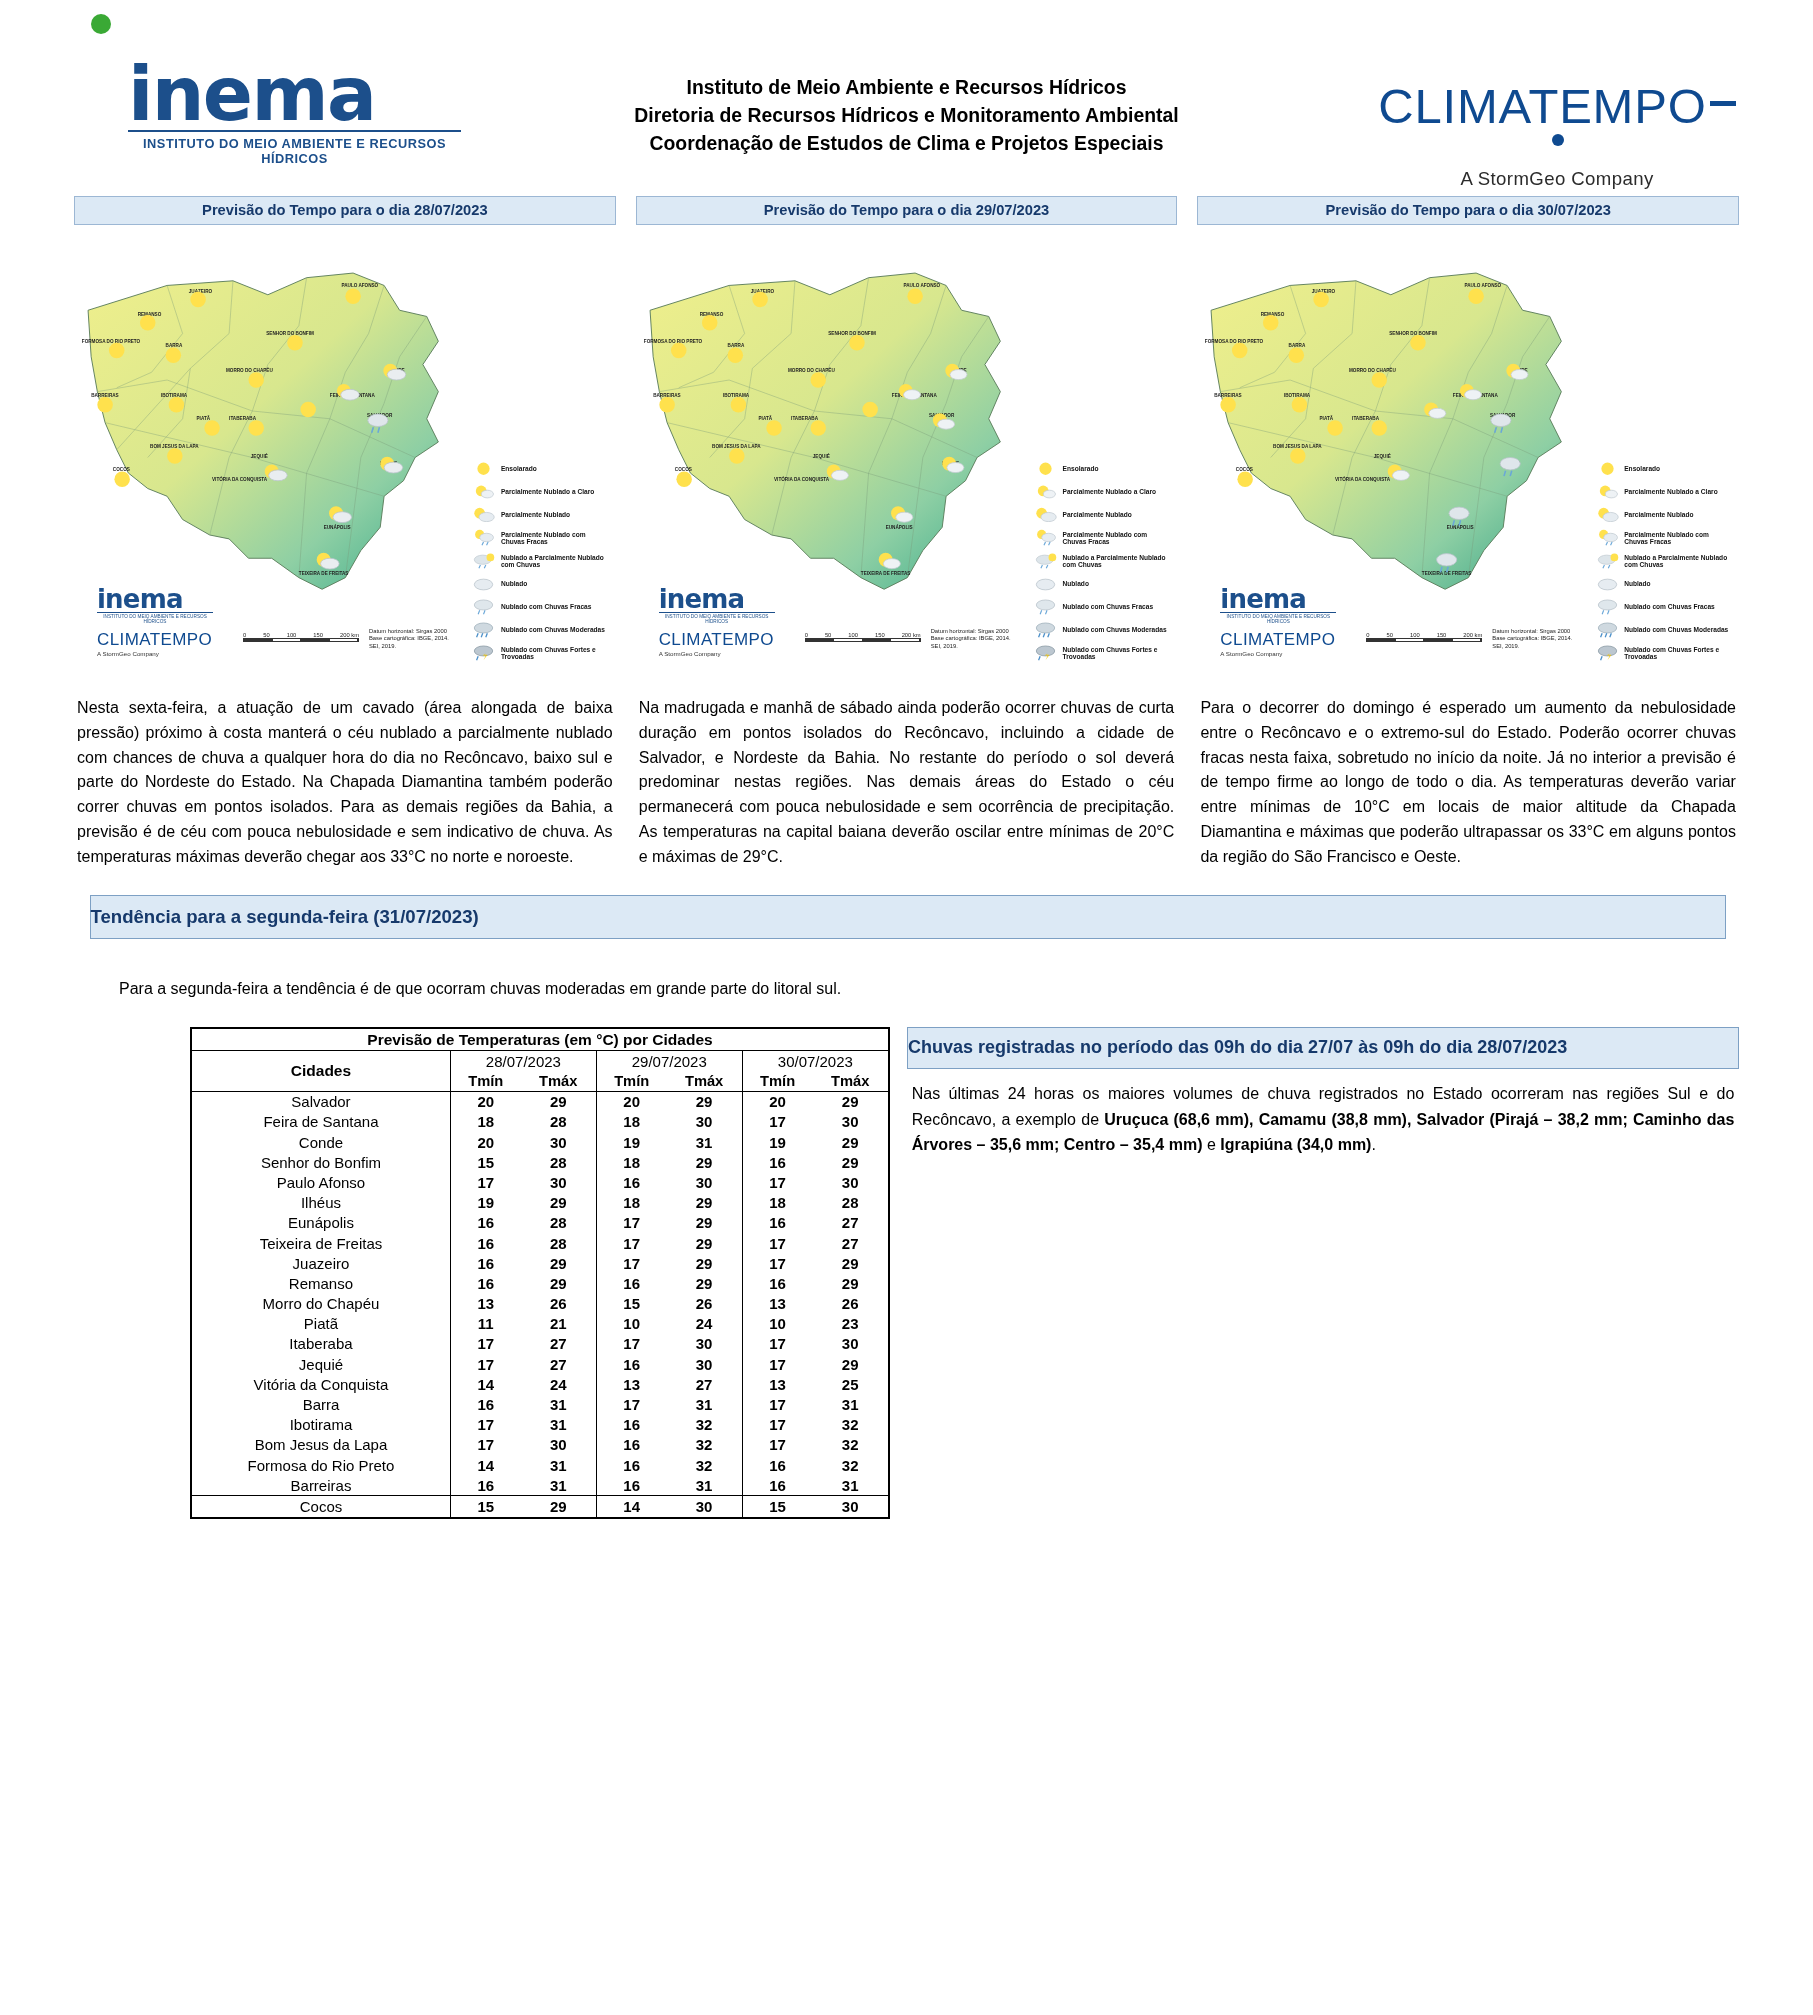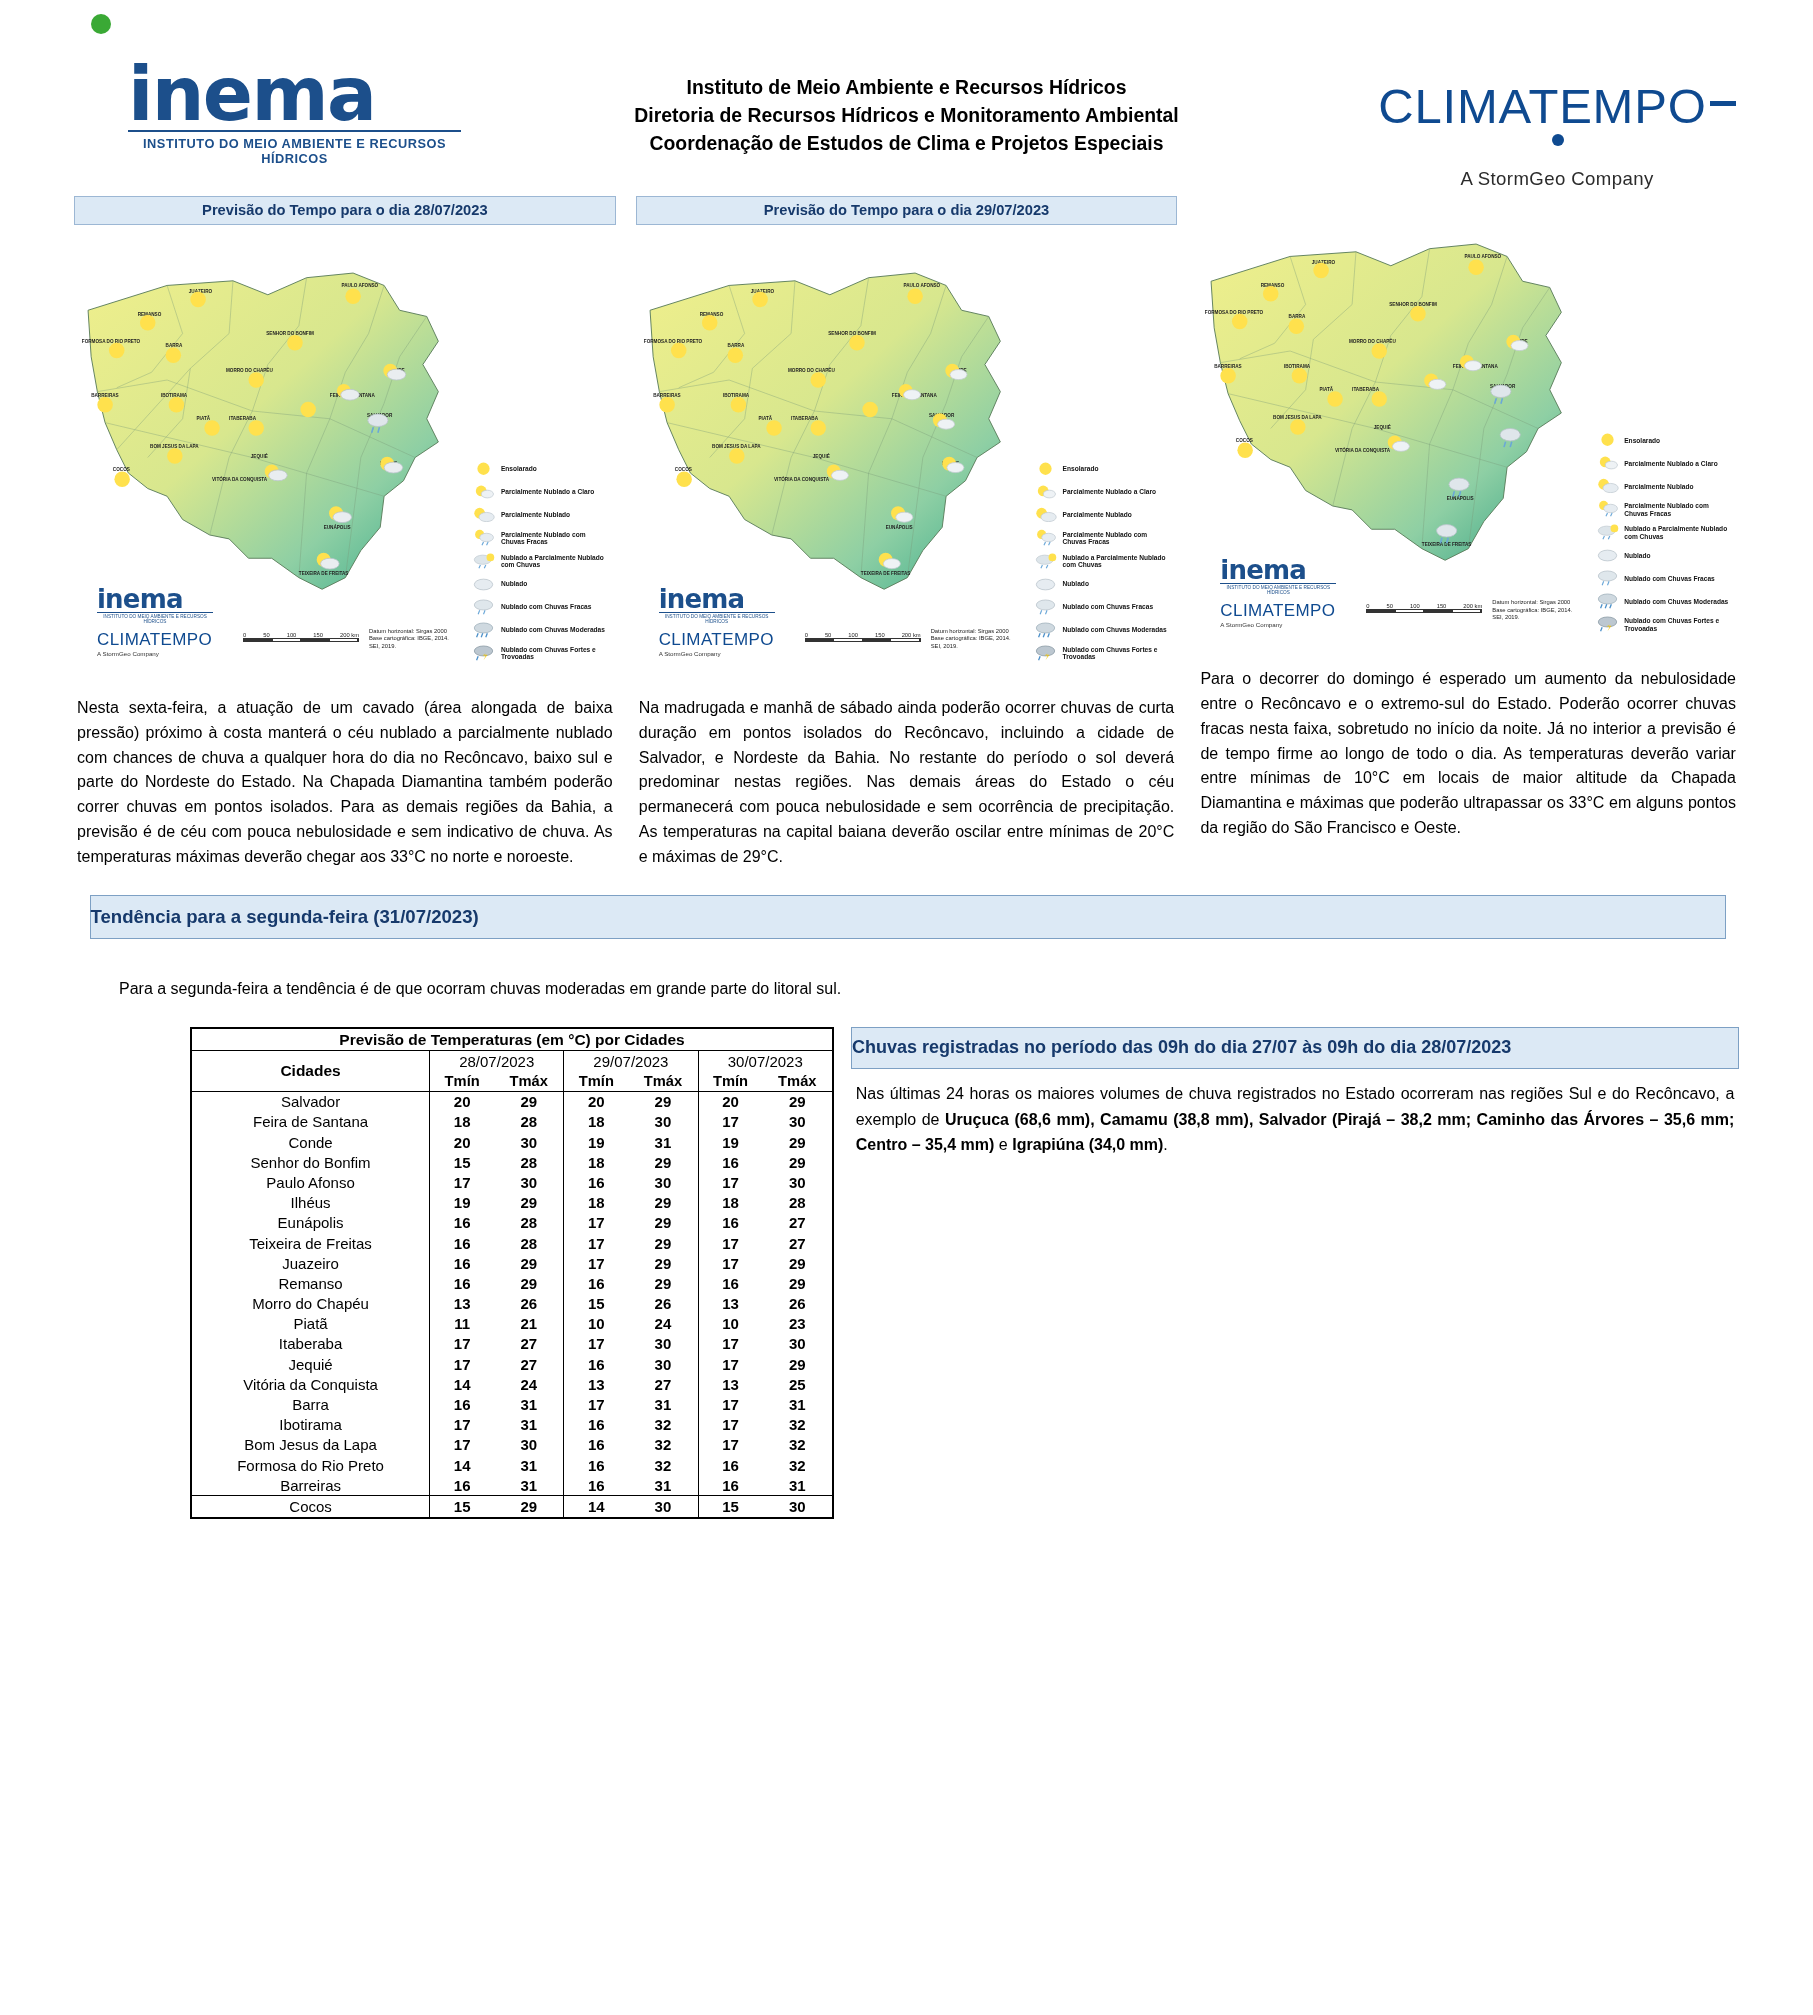--- a/index.html
+++ b/index.html
@@ -147,21 +147,21 @@
     border: 0.8px solid #7da0c4;
     font-size: 18.6px;
     font-weight: bold;
     color: #16396b;
     padding: 10px 0;
   }
   .trend-text { font-size: 16px; padding: 14px 0 0 45px; margin-top: 27px; }
 
   
   .bottom { display:flex; margin-top: 29.5px; gap: 17px; }
-  .temp-table-wrap { width: 644px; margin-left: 116px; }
+  .temp-table-wrap { width: 700px; margin-left: 116px; }
   table.temps {
     border-collapse: collapse;
     width: 100%;
     font-size: 14.7px;
     border: 2.3px solid #000;
   }
   table.temps th, table.temps td { text-align:center; padding: 1.6px 3.1px; }
   .tt-title { font-weight: bold; font-size: 15.5px; padding: 3.1px 0; border-bottom:0.8px solid #000;}
   .tt-city-head { font-weight:bold; font-size:15.5px; text-align:left; padding-left: 14px; }
   .tt-date { font-weight: normal; font-size: 15px; }
@@ -598,20 +598,21 @@
           <div class="mini-inema">inema</div>
           <div class="mini-inema-sub">INSTITUTO DO MEIO AMBIENTE E RECURSOS HÍDRICOS</div>
           <div class="mini-ct">CLIMATEMPO</div>
           <div class="mini-ct-sub">A StormGeo Company</div>
         </div>
       </div>
       <div class="panel-text">Na madrugada e manhã de sábado ainda poderão ocorrer chuvas de curta duração em pontos isolados do Recôncavo, incluindo a cidade de Salvador, e Nordeste da Bahia. No restante do período o sol deverá predominar nestas regiões. Nas demais áreas do Estado o céu permanecerá com pouca nebulosidade e sem ocorrência de precipitação. As temperaturas na capital baiana deverão oscilar entre mínimas de 20°C e máximas de 29°C.</div>
     </div>
 
     <div class="panel">
+      <div class="panel-title">Previsão do Tempo para o dia 30/07/2023</div>
       <div class="map-box">
         <svg class="map-svg" width="552" height="465" viewBox="0 0 712 600">
           <defs>
             <linearGradient id="g3" x1="0" y1="0" x2="1" y2="1">
               <stop offset="0%" stop-color="#efef8c"></stop>
               <stop offset="45%" stop-color="#d8e78e"></stop>
               <stop offset="75%" stop-color="#8ecfa4"></stop>
               <stop offset="100%" stop-color="#2f9f82"></stop>
             </linearGradient>
           </defs>

